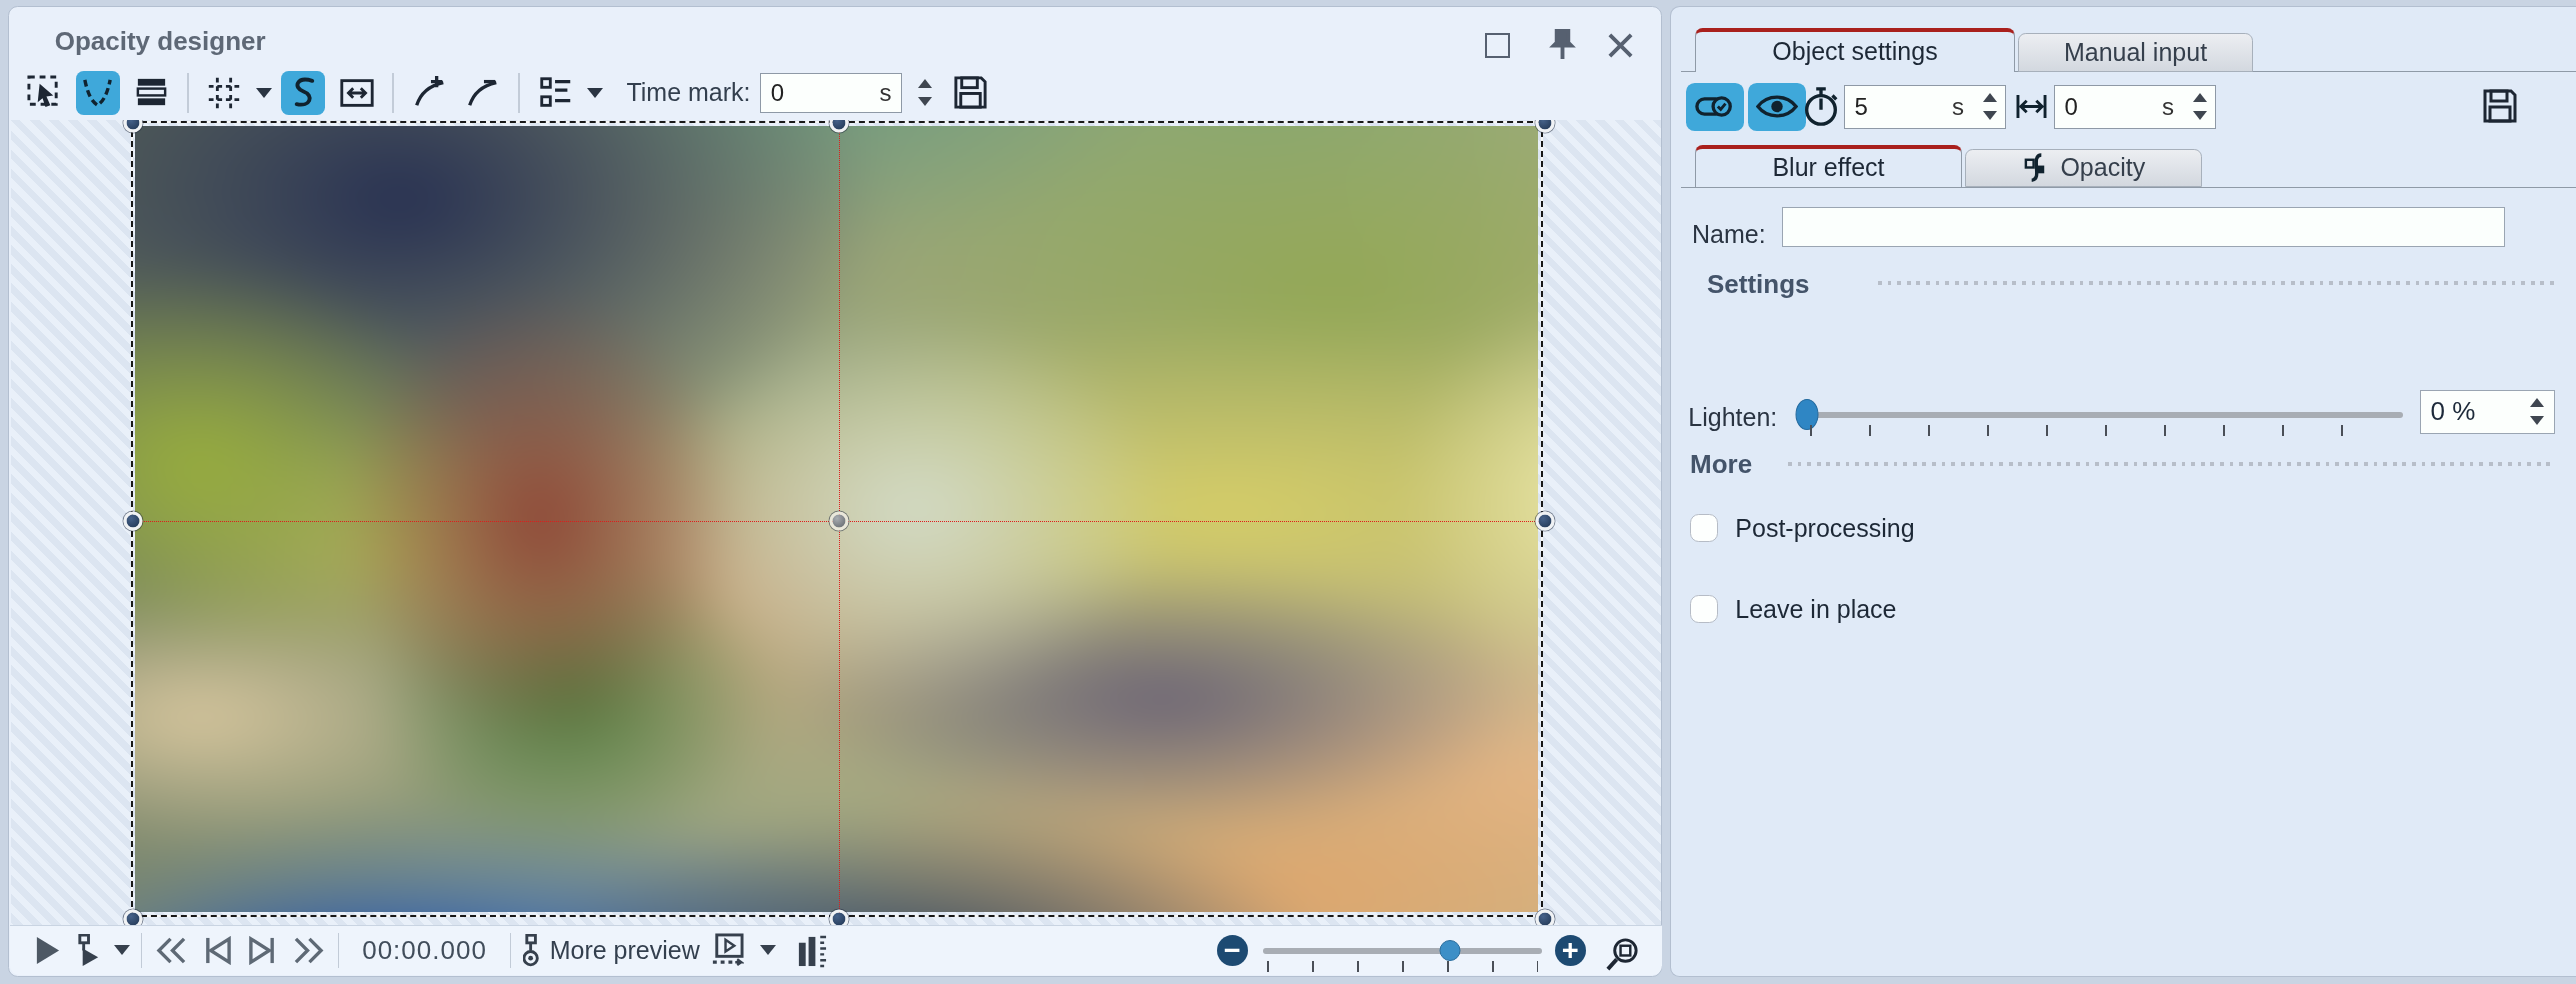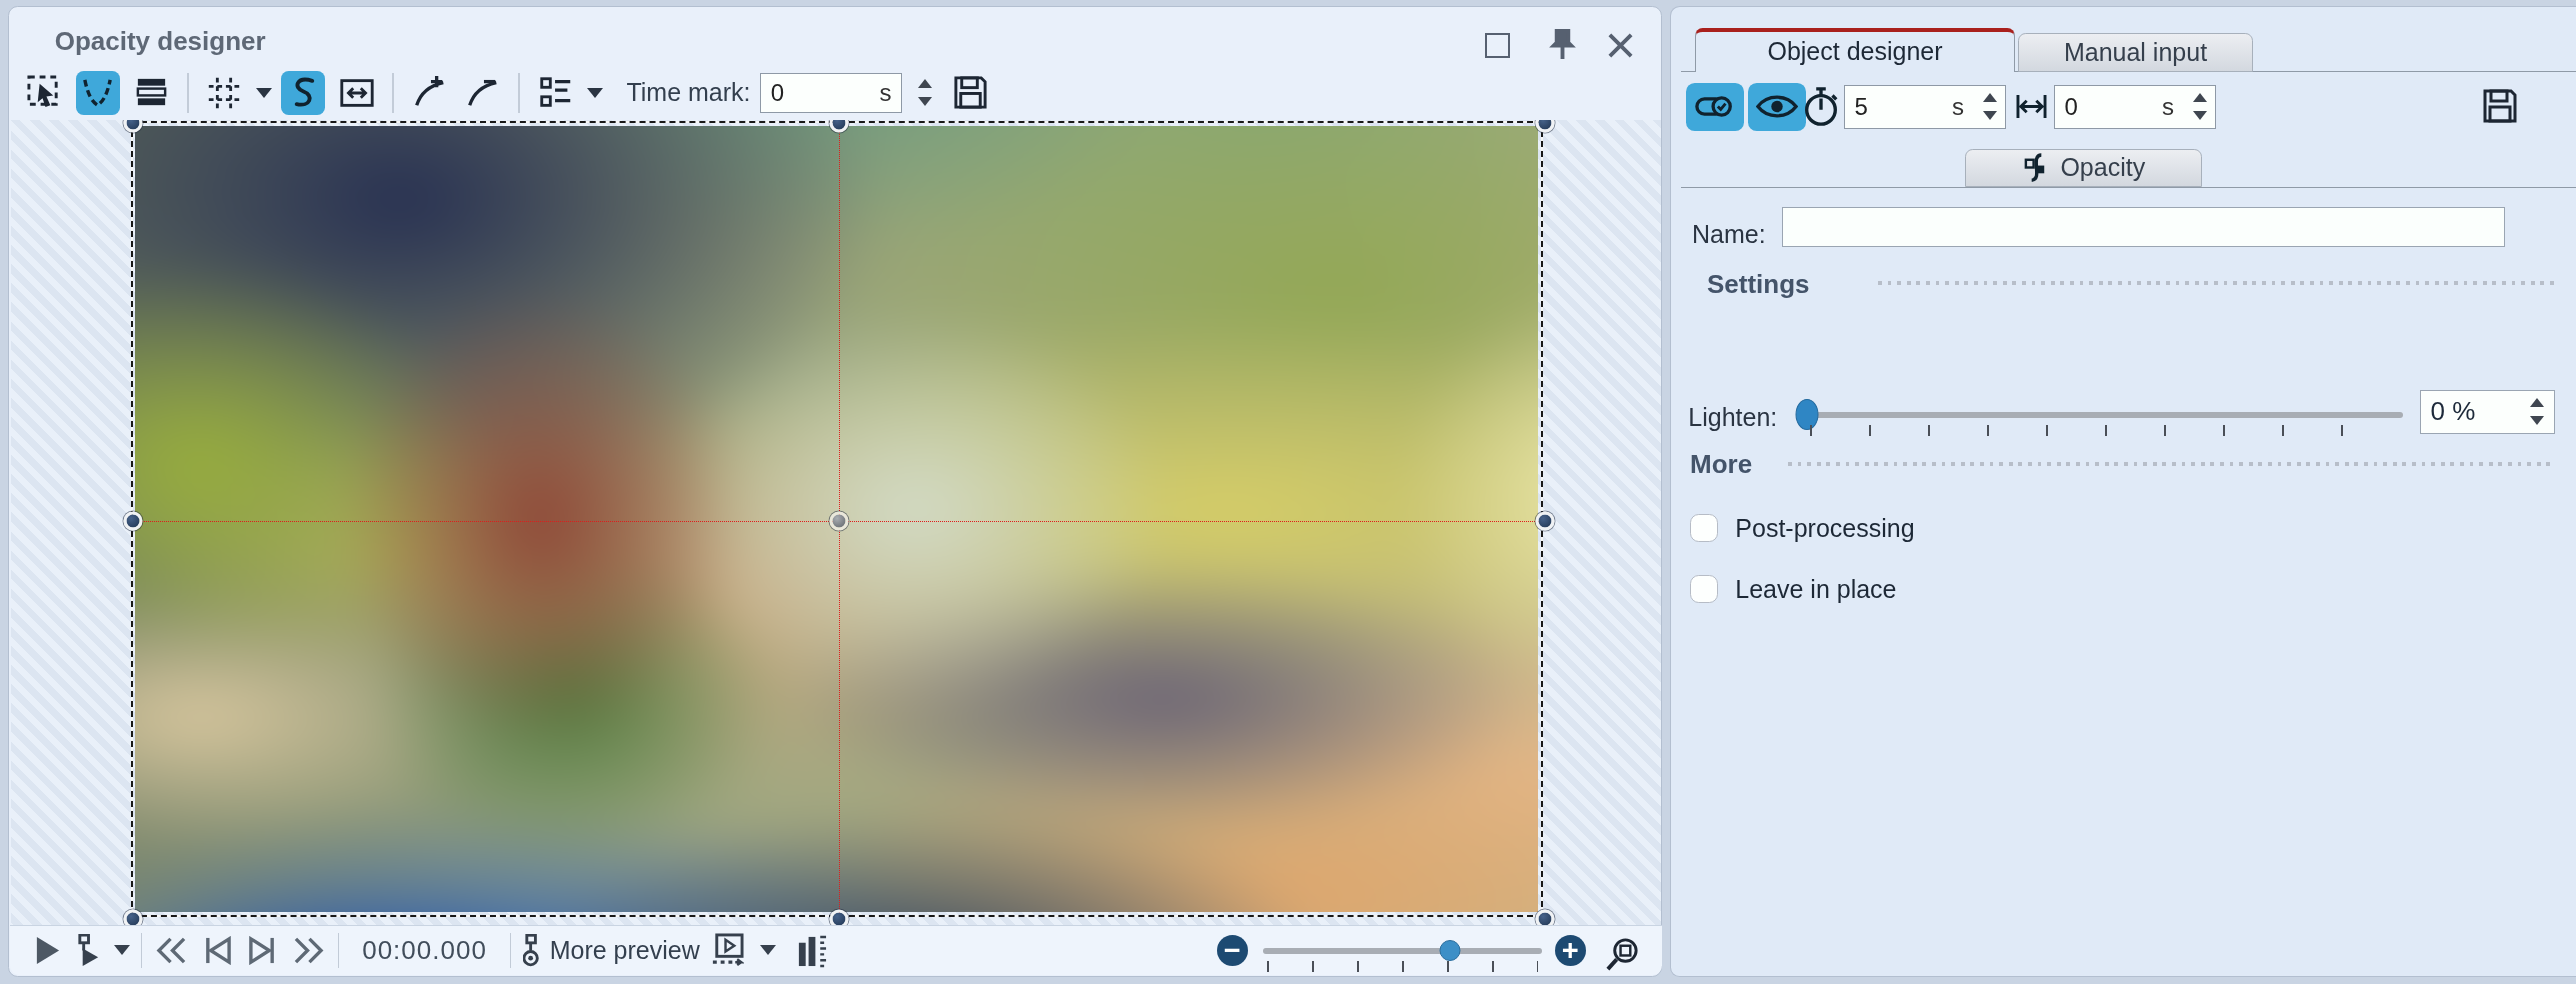--- a/index.html
+++ b/index.html
@@ -317,21 +317,21 @@
             </svg>
         </div>
       </div>
     </div>
   </div>
 
   <div class="panel">
 
     <div class="tabs-line" style="top:64px"></div>
     <div class="tab active" style="left:24px;top:21px;width:320px;height:44px">
-      <span>Object designer</span>
+      <span>Object settings</span>
     </div>
     <div class="tab inactive" style="left:347px;top:26px;width:235px;height:39px">
       <span>Manual input</span>
     </div>
 
     <div class="iconrow">
       <div class="bluebtn" style="left:15.4px">
         <svg width="40" height="29" viewBox="0 0 42 30">
             <rect x="2" y="7" width="28" height="16" rx="8" fill="none" stroke="#10222e" stroke-width="3.5"></rect>
             <circle cx="28" cy="15" r="9" fill="#3fa8da" stroke="#10222e" stroke-width="3.5"></circle>
@@ -374,20 +374,23 @@
       <div style="position:absolute;left:810px;top:3.8px">
         <svg width="38" height="38" viewBox="0 0 38 38">
             <path d="M4 4h26l4 4v26H4z" fill="none" stroke="#1d2633" stroke-width="3"></path>
             <rect x="10" y="4" width="16" height="10" fill="none" stroke="#1d2633" stroke-width="3"></rect>
             <rect x="9" y="20" width="20" height="14" fill="none" stroke="#1d2633" stroke-width="3"></rect>
           </svg>
       </div>
     </div>
 
     <div class="tabs-line" style="top:180px"></div>
+    <div class="tab active" style="left:24px;top:138px;width:267px;height:42px">
+      <span>Blur effect</span>
+    </div>
     <div class="tab inactive" style="left:294px;top:142px;width:237px;height:38px">
       <svg width="29" height="31" viewBox="0 0 30 32">
           <path d="M20 3 C8 3, 22 29, 10 29" fill="none" stroke="#10222e" stroke-width="3.5"></path>
           <rect x="4" y="8" width="8" height="8" fill="none" stroke="#10222e" stroke-width="2.5"></rect>
           <rect x="15" y="14" width="8" height="8" fill="#10222e"></rect>
         </svg>
       <span>Opacity</span>
     </div>
 
     <div class="fieldlabel" style="left:21px;top:213px">Name:</div>
@@ -410,19 +413,19 @@
         </div>
     </div>
 
     <div class="secthead" style="left:19px;top:442px">More</div>
     <div class="dotline" style="left:117px;top:455px;width:767px"></div>
 
     <div class="cbrow" style="top:507px">
       <div class="checkbox"></div>
       <span class="lbl">Post-processing</span>
     </div>
-    <div class="cbrow" style="top:568px">
+    <div class="cbrow" style="top:588px">
       <div class="checkbox"></div>
       <span class="lbl">Leave in place</span>
     </div>
   </div>
 </div>
 
 
 </body></html>

